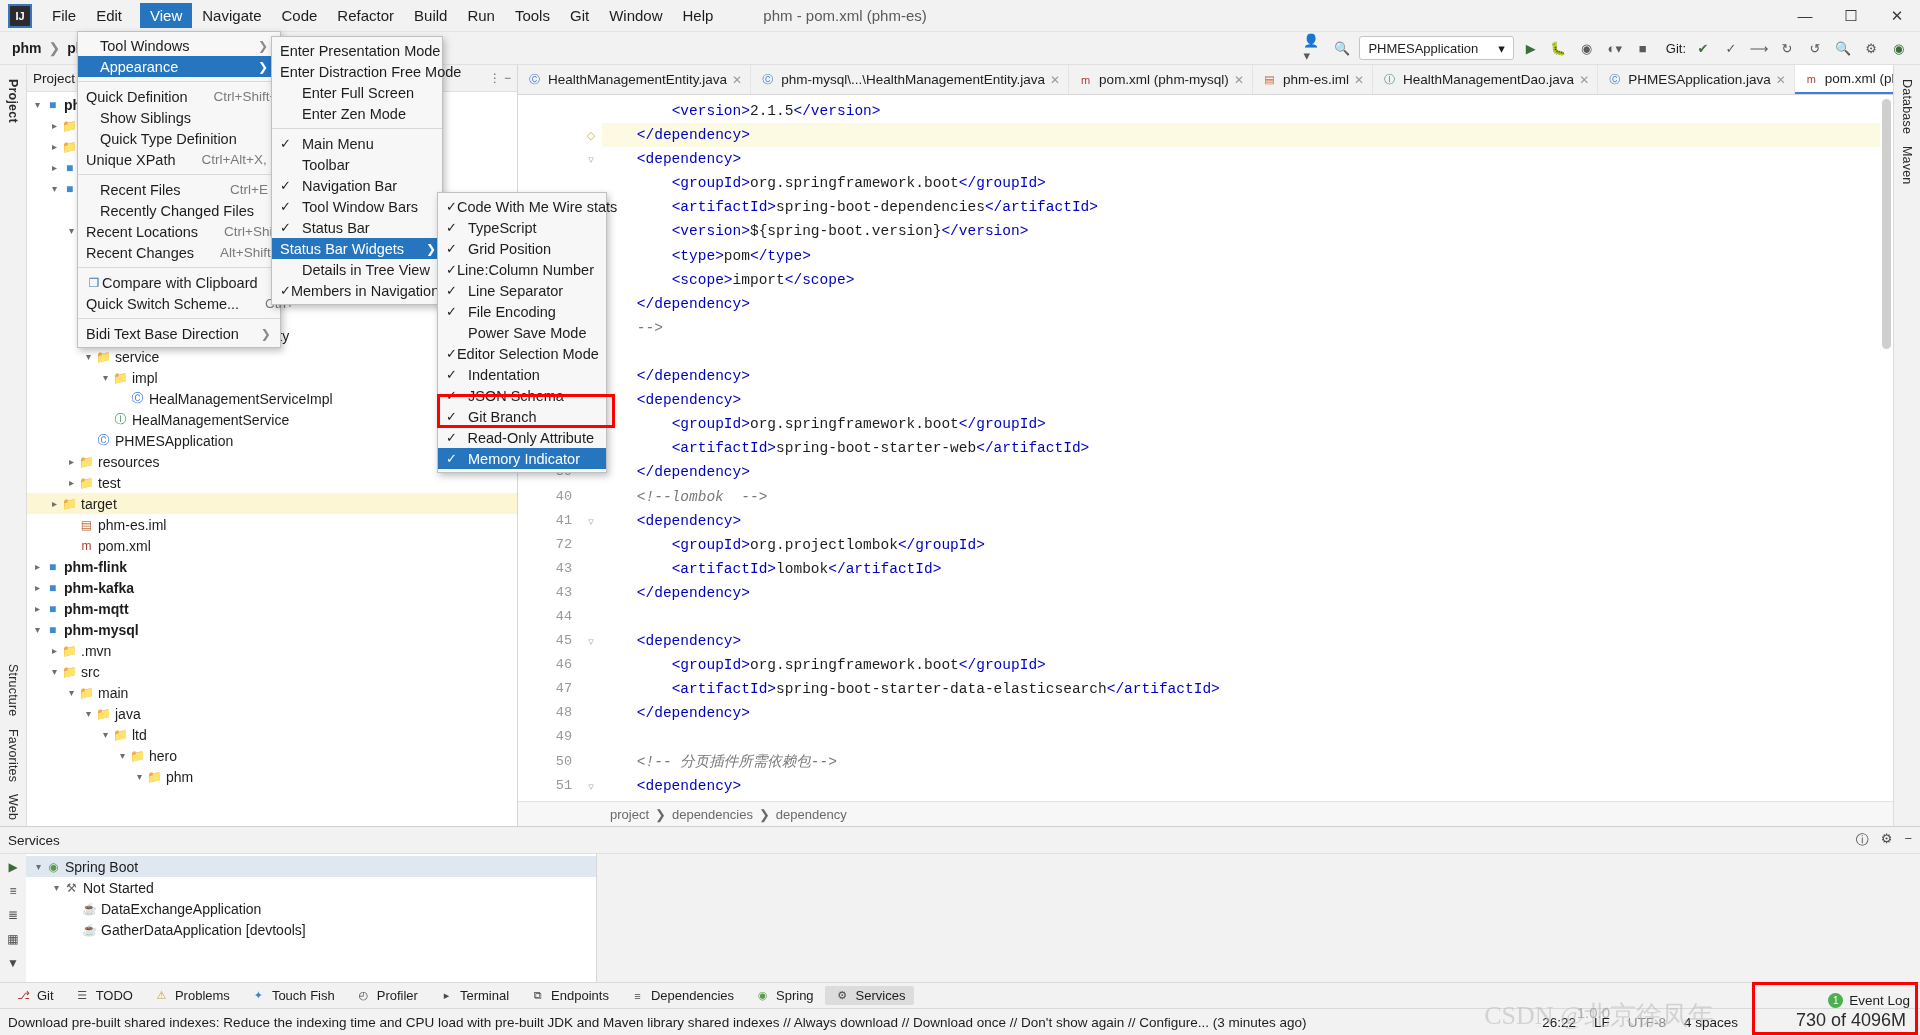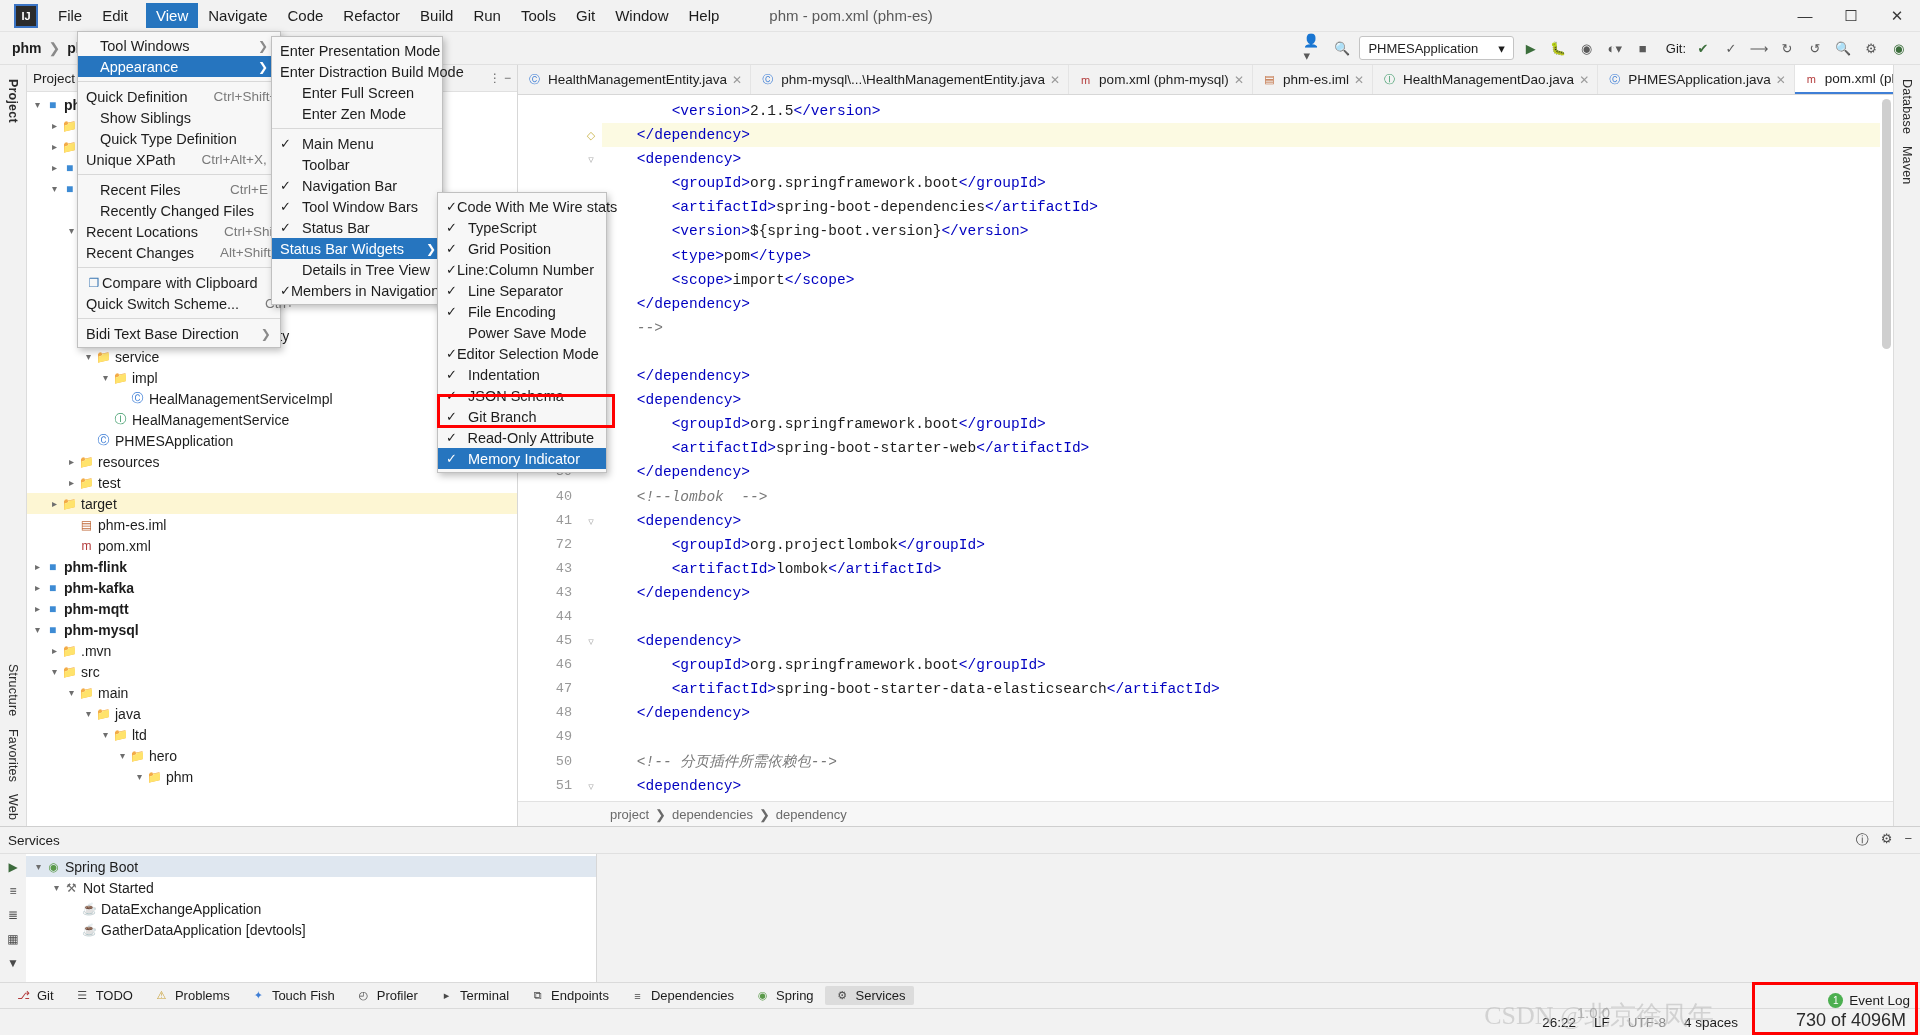--- a/index.html
+++ b/index.html
@@ -8,21 +8,21 @@
     font-family:"Liberation Sans",sans-serif;
     font-size:15px;
     color:#1d1d1d;
     background:#f2f2f2;
     overflow:hidden;
     -webkit-font-smoothing:antialiased;
   }
   .app{position:relative;width:1920px;height:1035px;display:flex;flex-direction:column;}
 
   
-  .menubar{height:31px;background:#f2f2f2;display:flex;align-items:center;border-bottom:1px solid #e3e3e3;padding-left:14px;position:relative;z-index:5;}
+  .menubar{height:31px;background:#f2f2f2;display:flex;align-items:center;border-bottom:1px solid #e3e3e3;padding-left:8px;position:relative;z-index:5;}
   .ij-logo{width:20px;height:20px;background:#2b2b2b;color:#fff;font-weight:bold;font-size:11px;display:flex;align-items:center;justify-content:center;margin-right:10px;border:2px solid #3b74c4;}
   .menubar .mi{padding:4px 10px;font-size:15px;color:#1d1d1d;}
   .menubar .mi.active{background:#2675bf;color:#fff;margin-left:8px;}
   .win-title{margin-left:40px;color:#5a5a5a;font-size:15px;}
   .winbtns{margin-left:auto;display:flex;align-items:center;gap:0;}
   .winbtns span{width:46px;height:30px;display:flex;align-items:center;justify-content:center;font-size:15px;color:#3a3a3a;}
 
   
   .navbar{height:32px;background:#f2f2f2;display:flex;align-items:center;padding-left:8px;border-bottom:1px solid #e0e0e0;position:relative;z-index:4;}
   .crumb{font-size:14px;font-weight:bold;color:#1d1d1d;padding:0 4px;}
@@ -575,20 +575,21 @@
         <span class="ico" style="color:#5a9a4a;font-size:11px">◉</span>
         <span>Spring</span>
       </div>
       <div class="twi active">
         <span class="ico" style="color:#4a4a4a;font-size:11px">⚙</span>
         <span>Services</span>
       </div>
     </div>
 
   <div class="statusbar">
+    <span class="status-msg">Download pre-built shared indexes: Reduce the indexing time and CPU load with pre-built JDK and Maven library shared indexes // Always download // Download once // Don't show again // Configure... (3 minutes ago)</span>
     <span class="status-right">
       <span>26:22</span>
       <span>LF</span>
       <span class="dim">UTF-8</span>
       <span>4 spaces</span>
       <span style="width:150px;">&nbsp;</span>
     </span>
     <span class="watermark">CSDN @北京徐凤年</span>
     <span class="watermark2">1.0.0</span>
     <span class="eventlog">
@@ -666,21 +667,21 @@
         <span class="chev">❯</span>
       </div>
     </div>
   <div class="menu" id="menu-appearance">
       <div class="item">
         <span class="check"></span>
         <span class="text">Enter Presentation Mode</span>
       </div>
       <div class="item">
         <span class="check"></span>
-        <span class="text">Enter Distraction Build Mode</span>
+        <span class="text">Enter Distraction Free Mode</span>
       </div>
       <div class="item">
         <span class="check"></span>
         <span class="text">Enter Full Screen</span>
       </div>
       <div class="item">
         <span class="check"></span>
         <span class="text">Enter Zen Mode</span>
       </div>
       <div class="sep"></div>

